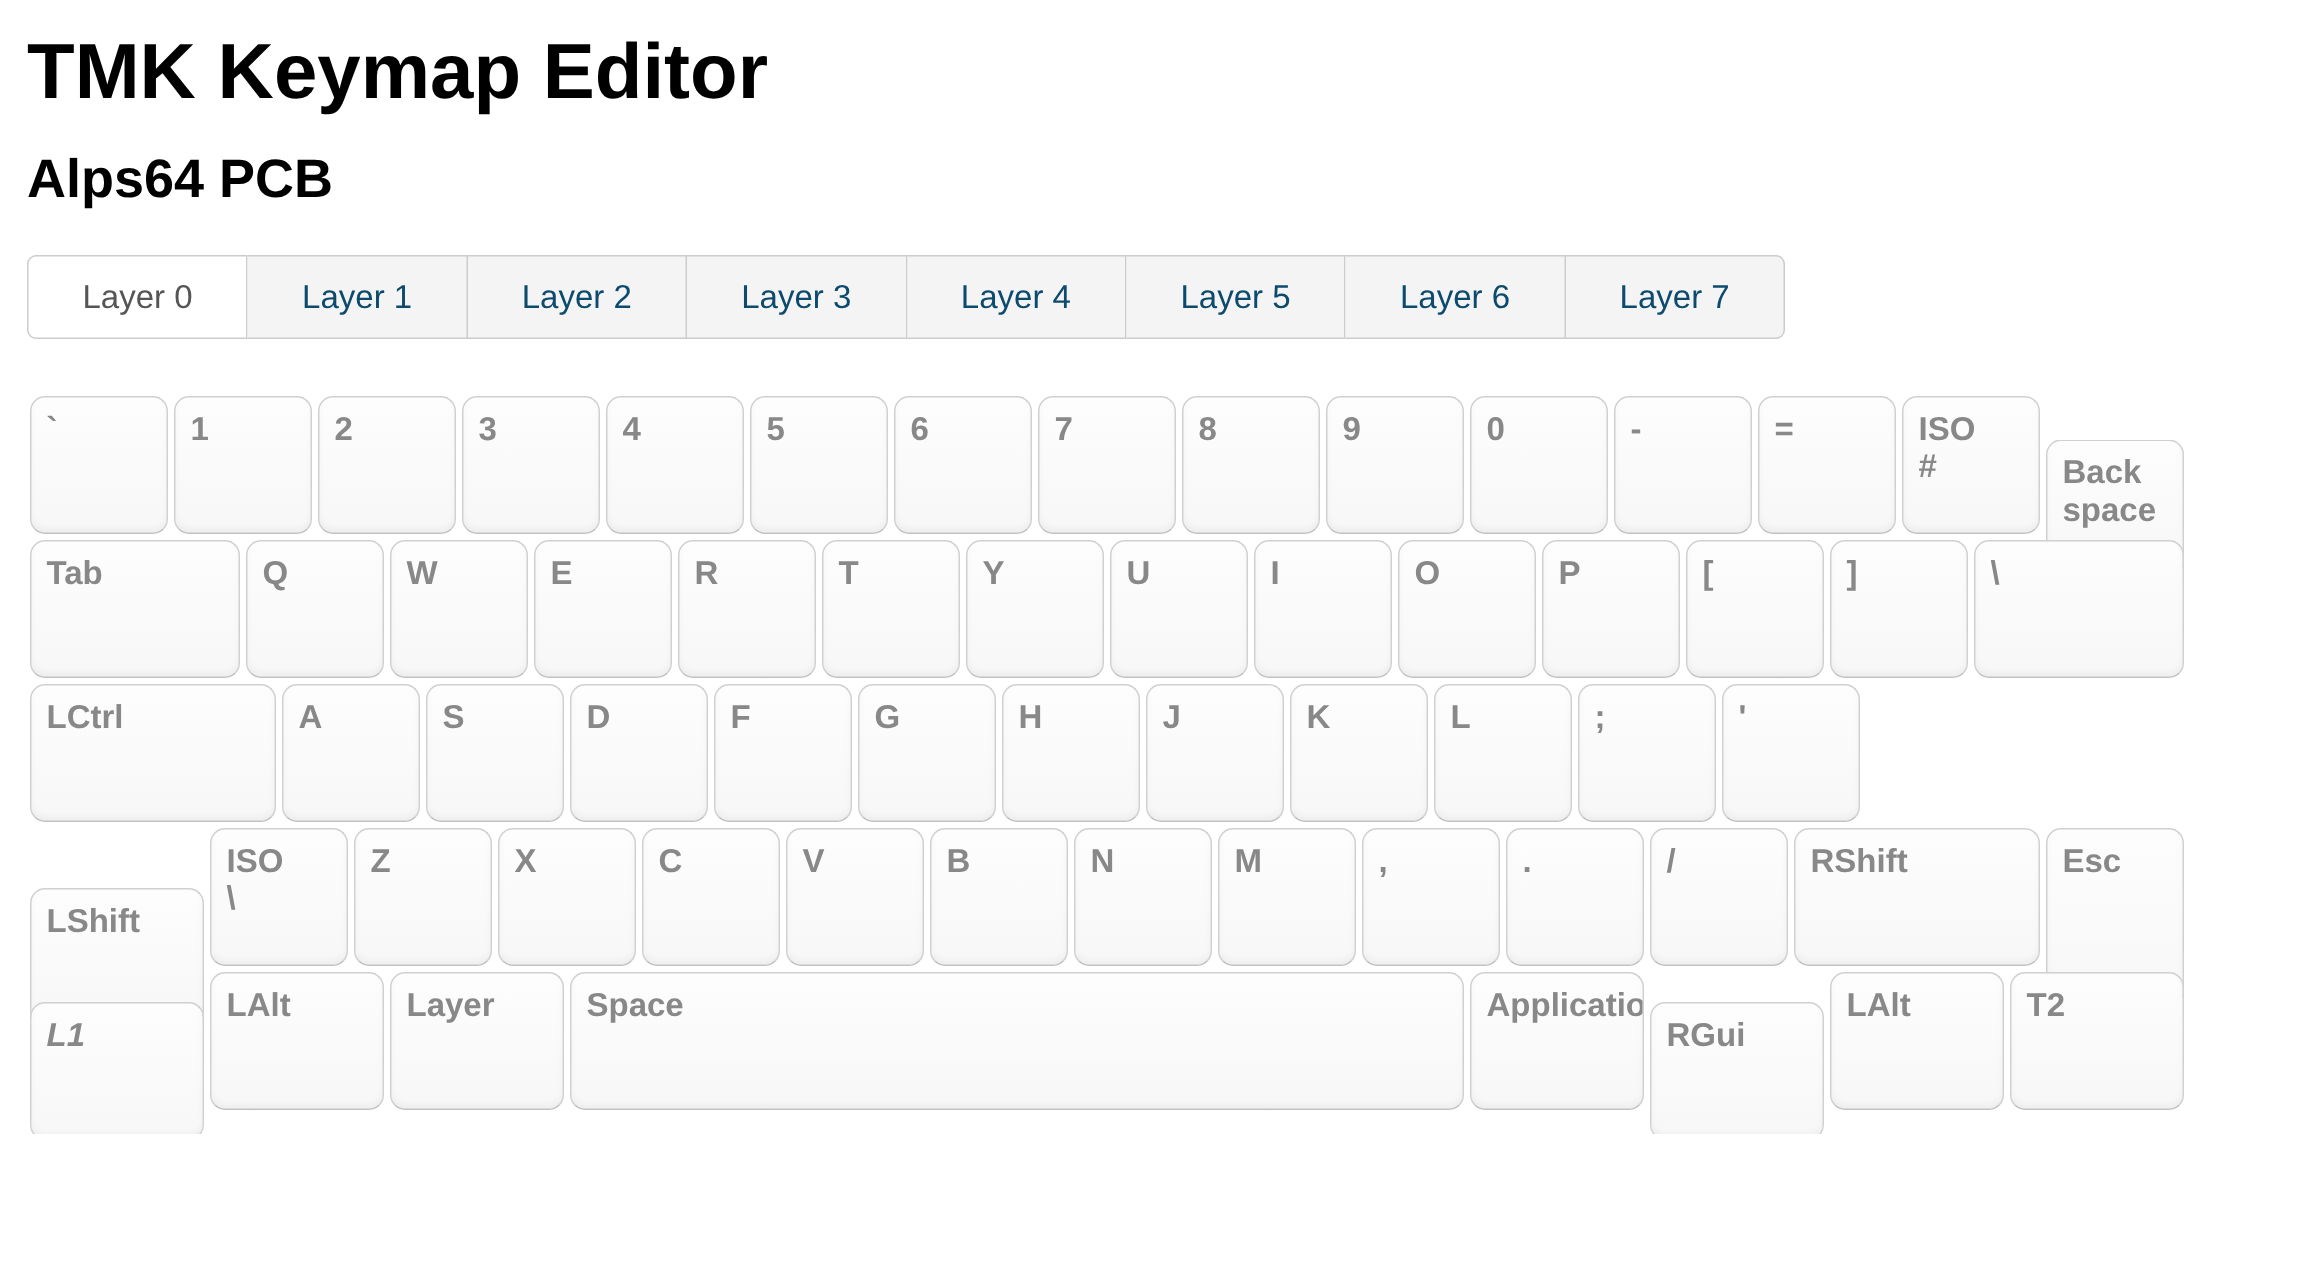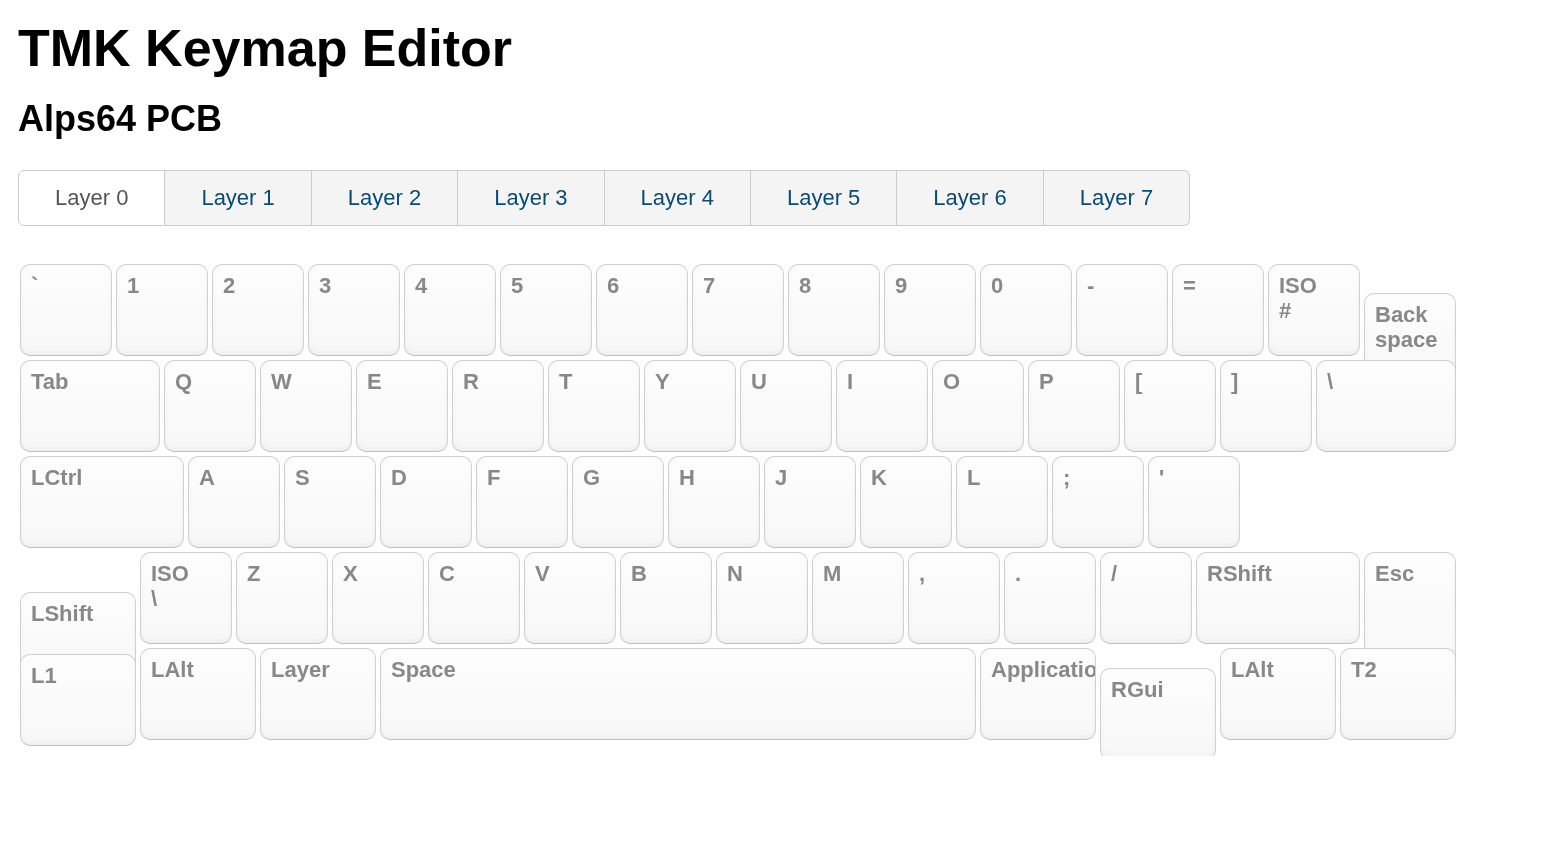--- a/index.html
+++ b/index.html
@@ -134,21 +134,21 @@
     <div class="key" style="left: 410px; top: 290px; width: 92px; height: 92px;">C</div>
     <div class="key" style="left: 506px; top: 290px; width: 92px; height: 92px;">V</div>
     <div class="key" style="left: 602px; top: 290px; width: 92px; height: 92px;">B</div>
     <div class="key" style="left: 698px; top: 290px; width: 92px; height: 92px;">N</div>
     <div class="key" style="left: 794px; top: 290px; width: 92px; height: 92px;">M</div>
     <div class="key" style="left: 890px; top: 290px; width: 92px; height: 92px;">,</div>
     <div class="key" style="left: 986px; top: 290px; width: 92px; height: 92px;">.</div>
     <div class="key" style="left: 1082px; top: 290px; width: 92px; height: 92px;">/</div>
     <div class="key" style="left: 1178px; top: 290px; width: 164px; height: 92px;">RShift</div>
     <div class="key" style="left: 1346px; top: 290px; width: 92px; height: 119px;">Esc</div>
-    <div class="key" style="left: 2px; top: 392px; width: 116px; height: 92px;">L1</div>
+    <div class="key" style="left: 2px; top: 406px; width: 116px; height: 92px; font-style: italic;">L1</div>
     <div class="key" style="left: 122px; top: 386px; width: 116px; height: 92px;">LAlt</div>
     <div class="key" style="left: 242px; top: 386px; width: 116px; height: 92px;">Layer</div>
     <div class="key" style="left: 362px; top: 386px; width: 596px; height: 92px;">Space</div>
     <div class="key" style="left: 962px; top: 386px; width: 116px; height: 92px;">Application</div>
     <div class="key" style="left: 1082px; top: 406px; width: 116px; height: 92px;">RGui</div>
     <div class="key" style="left: 1202px; top: 386px; width: 116px; height: 92px;">LAlt</div>
     <div class="key" style="left: 1322px; top: 386px; width: 116px; height: 92px;">T2</div>
   </div>
 
 </body></html>

